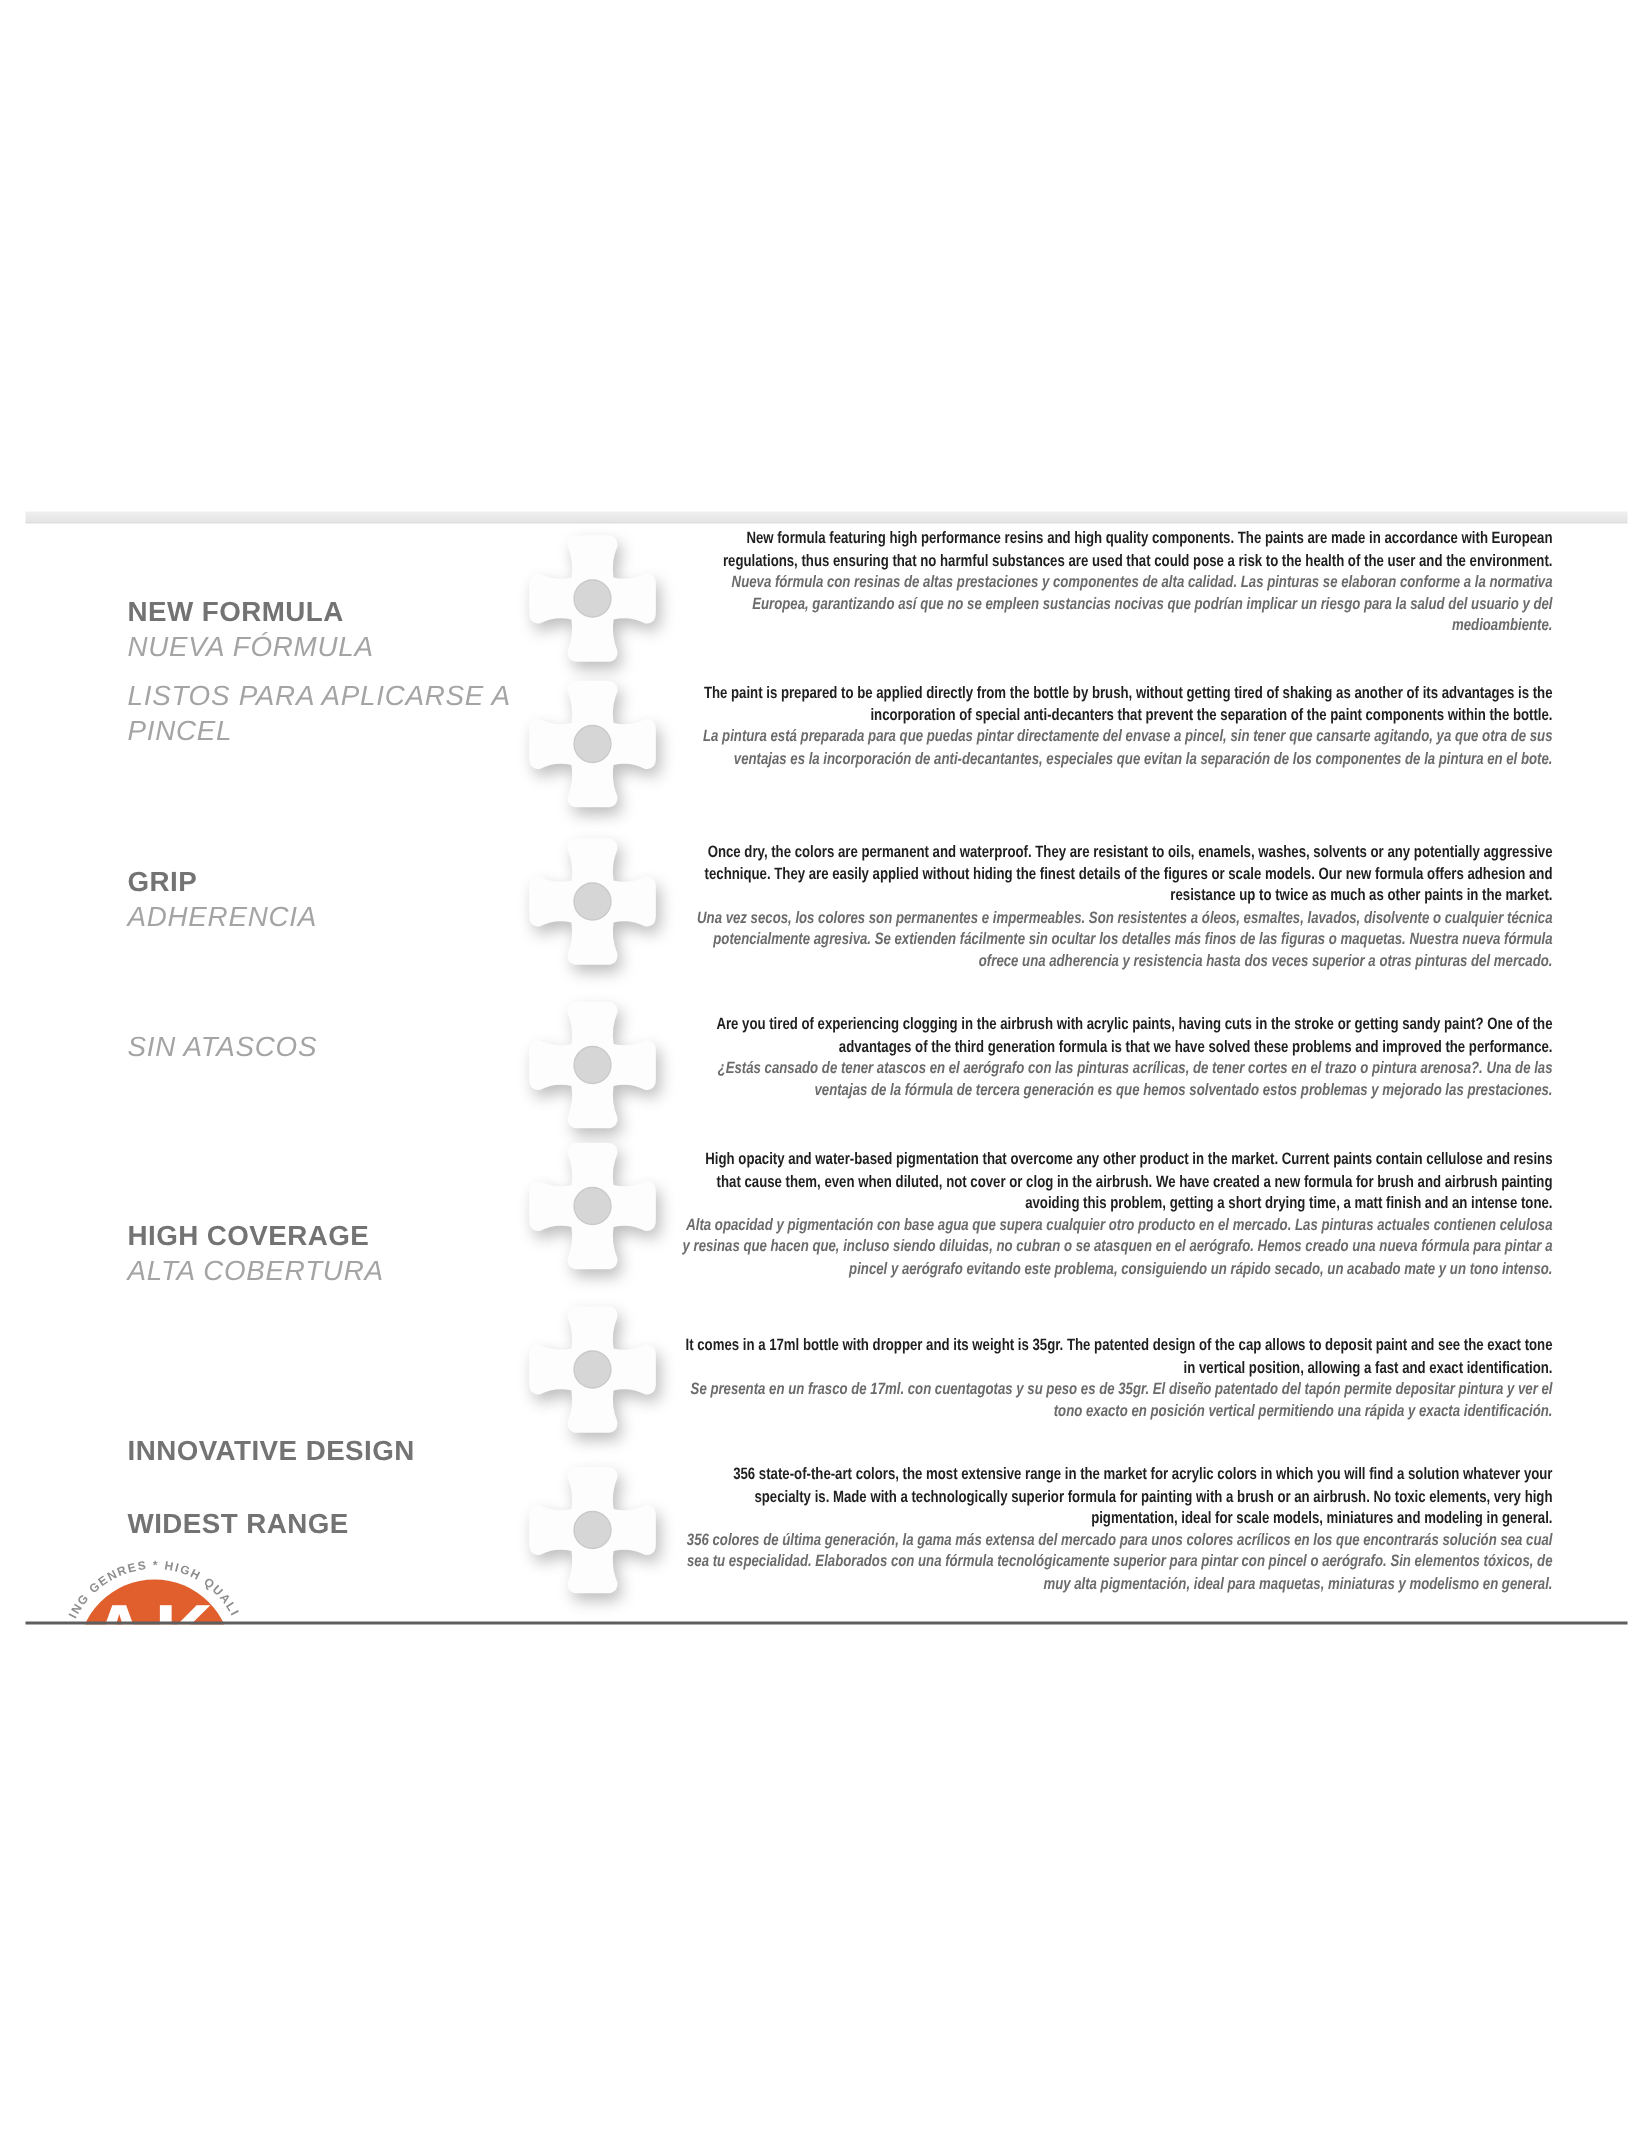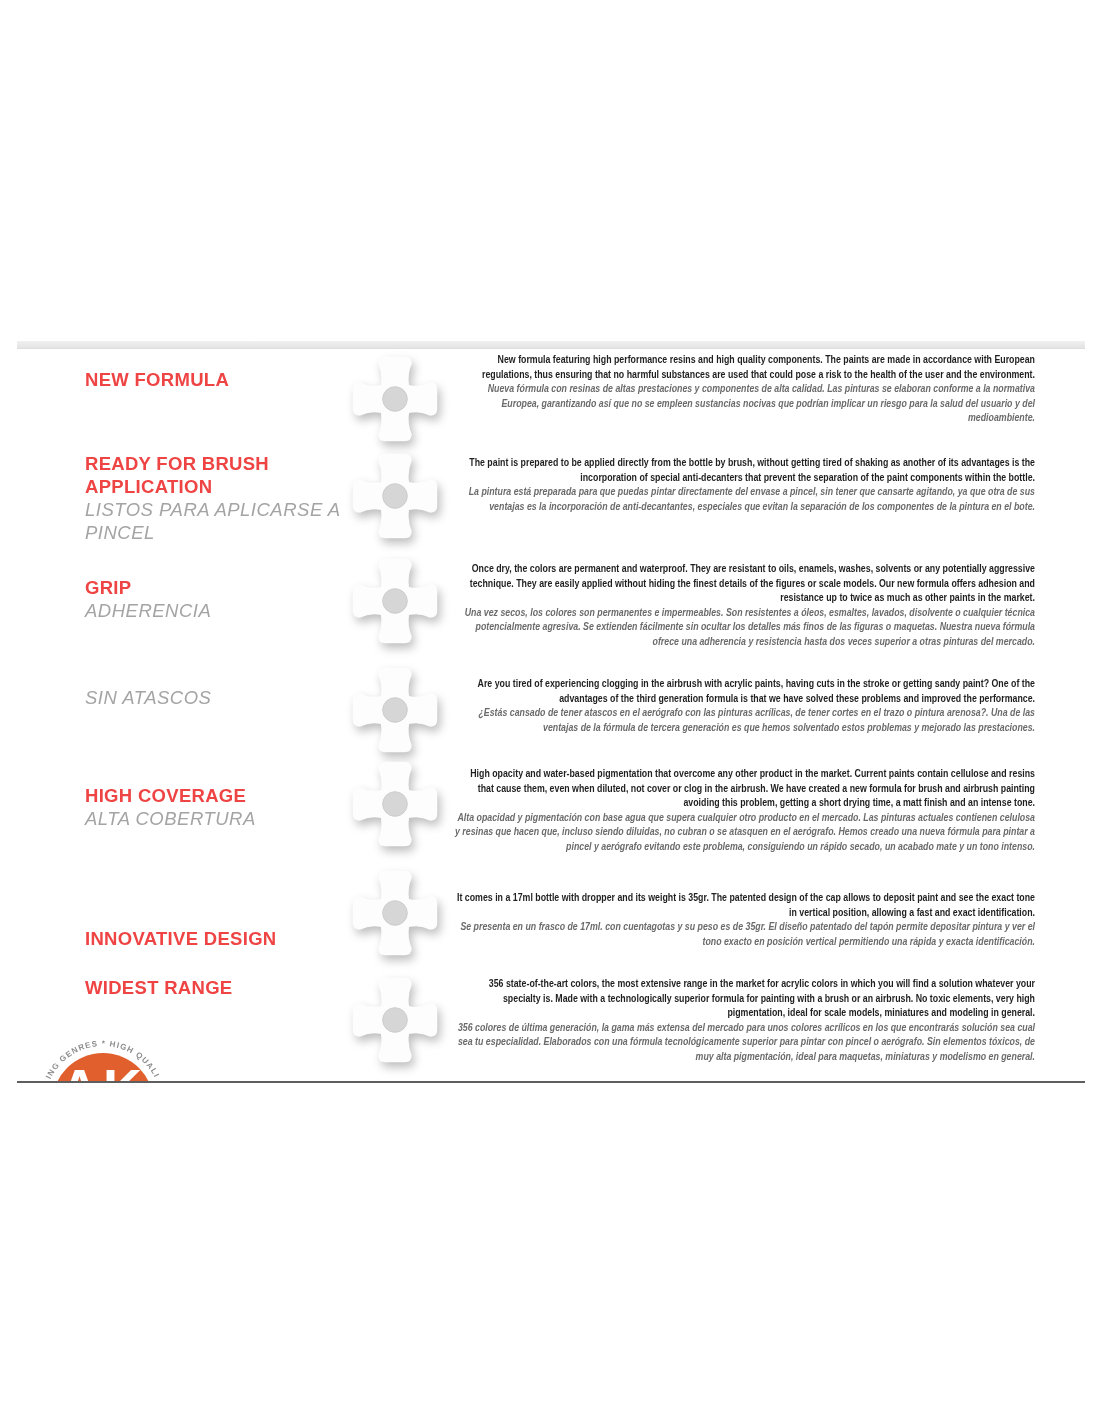--- a/index.html
+++ b/index.html
@@ -10,41 +10,41 @@
   .top-band{
     position:absolute;left:17px;top:341px;width:1068px;height:7px;
     background:linear-gradient(#f0f0f0,#e4e4e4);
     border-bottom:1px solid #dedede;
   }
   .bottom-rule{
     position:absolute;left:17px;top:1081px;width:1068px;height:2px;background:#5e5e5e;
   }
   .head{position:absolute;left:85px;width:290px;}
   .title-en{
-    font-size:18.5px;font-weight:800;color:#ef4444;letter-spacing:.3px;line-height:23px;
+    font-size:18.5px;font-weight:800;color:#737373;letter-spacing:.3px;line-height:23px;margin-top:28px;
   }
   .title-es{
     font-size:18.5px;font-style:italic;font-weight:400;color:#a4a4a4;
     letter-spacing:.5px;line-height:23px;
   }
   .icon{
     position:absolute;left:345px;width:100px;height:88px;
     filter:drop-shadow(3px 5px 5px rgba(110,110,110,.45));
   }
   .text{
     position:absolute;right:65px;width:725px;text-align:right;
     transform:scaleX(0.8);transform-origin:100% 0;
     font-size:11px;line-height:14.6px;
   }
   .body-en{font-weight:700;color:#1f1f1f;}
   .body-es{font-weight:700;font-style:italic;color:#6b6b6b;}
 
   .r1 .head{top:368px}.r1 .icon{top:355px}.r1 .text{top:352px}
   .r2 .head{top:452px}.r2 .icon{top:452px}.r2 .text{top:455px}
-  .r3 .head{top:576px}.r3 .icon{top:557px}.r3 .text{top:561px}
+  .r3 .head{top:548px}.r3 .icon{top:557px}.r3 .text{top:561px}
   .r4 .head{top:686px}.r4 .icon{top:666px}.r4 .text{top:676px}
   .r5 .head{top:784px}.r5 .icon{top:760px}.r5 .text{top:766px}
   .r6 .head{top:927px}.r6 .icon{top:869px}.r6 .text{top:890px}
   .r7 .head{top:976px}.r7 .icon{top:976px}.r7 .text{top:976px}
 
   .logo-clip{
     position:absolute;left:40px;top:1040px;width:135px;height:43px;overflow:hidden;
   }
 </style>
 </head>
@@ -58,33 +58,33 @@
       <circle cx="50" cy="50" r="14" fill="none" stroke="#c9c9c9" stroke-width="1"></circle>
     </symbol>
   </defs>
 </svg>
 
 <div class="top-band"></div>
 
 <div class="row r1">
   <div class="head">
     <div class="title-en">NEW FORMULA</div>
+    <div class="title-es">NUEVA FÓRMULA</div>
   </div>
   <svg class="icon" viewBox="0 0 100 100">
       <use href="#capshape"></use>
     </svg>
   <div class="text">
     <div class="body-en">New formula featuring high performance resins and high quality components. The paints are made in accordance with European regulations, thus ensuring that no harmful substances are used that could pose a risk to the health of the user and the environment.</div>
     <div class="body-es">Nueva fórmula con resinas de altas prestaciones y componentes de alta calidad. Las pinturas se elaboran conforme a la normativa Europea, garantizando así que no se empleen sustancias nocivas que podrían implicar un riesgo para la salud del usuario y del medioambiente.</div>
   </div>
 </div>
 
 <div class="row r2">
   <div class="head">
-    <div class="title-en">READY FOR BRUSH APPLICATION</div>
     <div class="title-es">LISTOS PARA APLICARSE A PINCEL</div>
   </div>
   <svg class="icon" viewBox="0 0 100 100">
       <use href="#capshape"></use>
     </svg>
   <div class="text">
     <div class="body-en">The paint is prepared to be applied directly from the bottle by brush, without getting tired of shaking as another of its advantages is the incorporation of special anti-decanters that prevent the separation of the paint components within the bottle.</div>
     <div class="body-es">La pintura está preparada para que puedas pintar directamente del envase a pincel, sin tener que cansarte agitando, ya que otra de sus ventajas es la incorporación de anti-decantantes, especiales que evitan la separación de los componentes de la pintura en el bote.</div>
   </div>
 </div>

